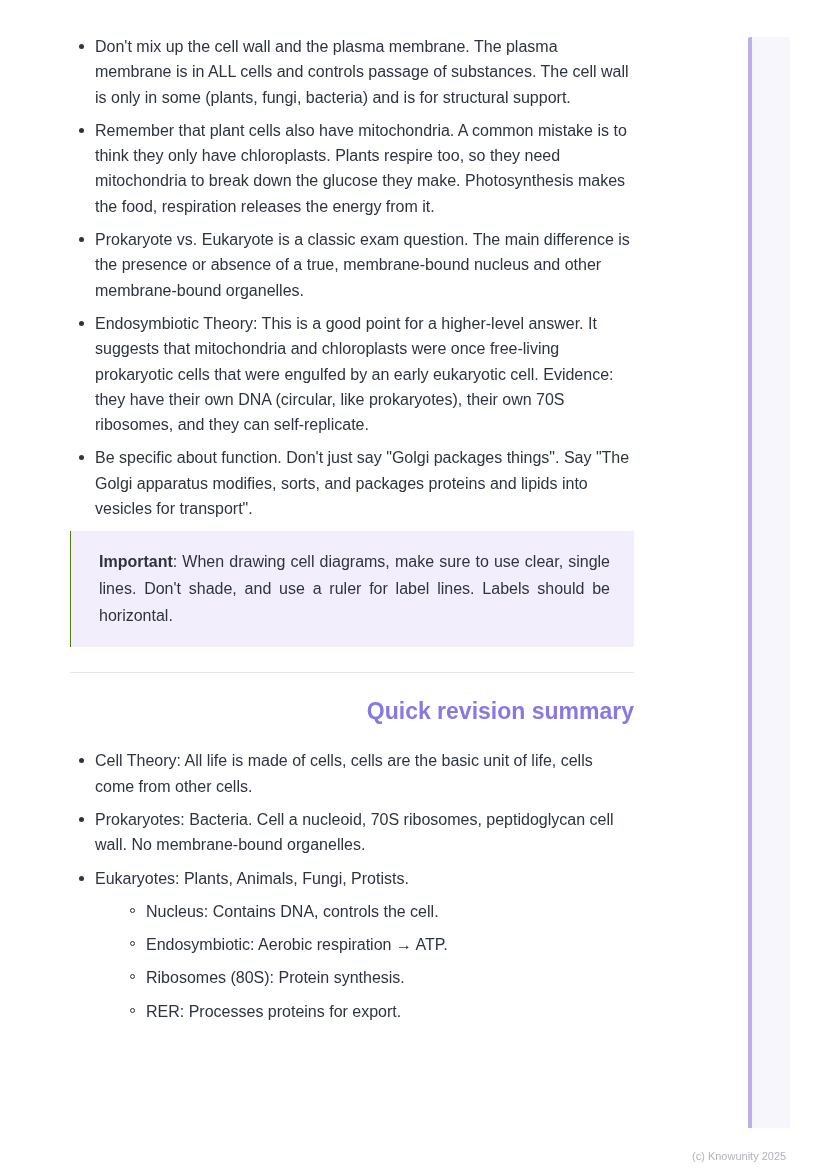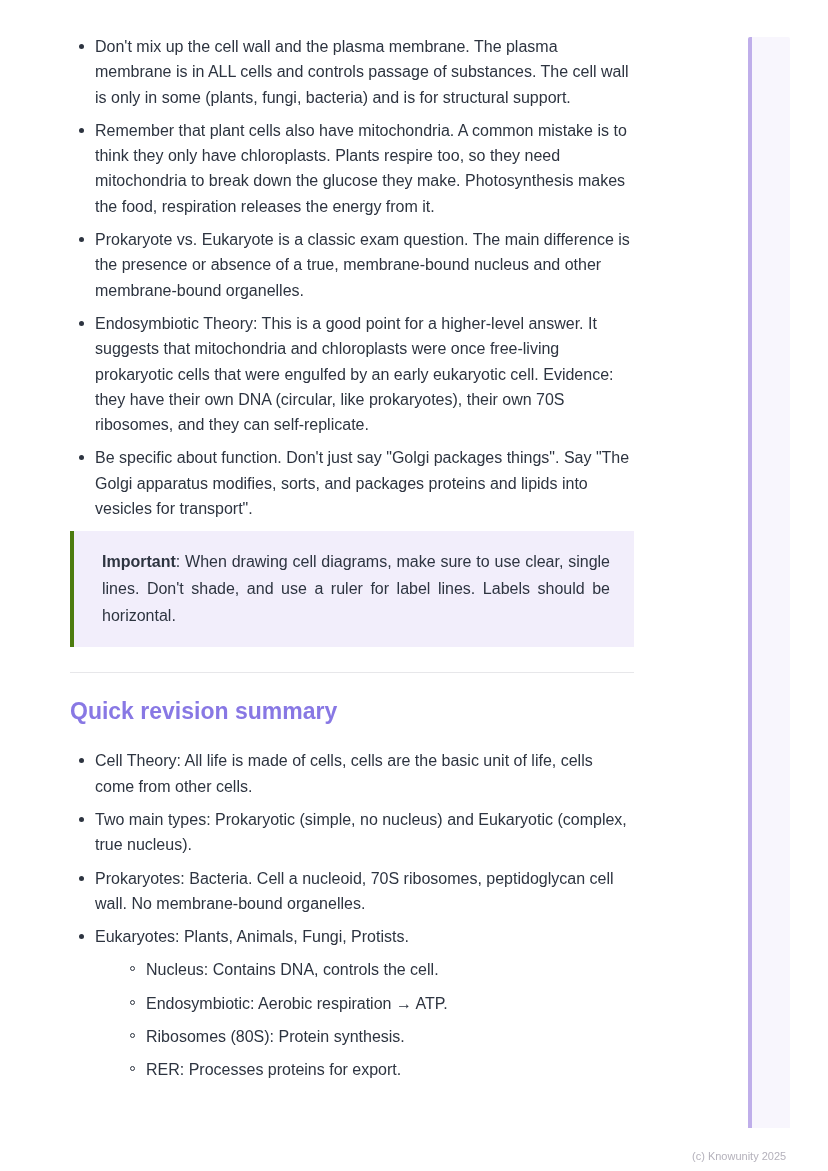--- a/index.html
+++ b/index.html
@@ -60,40 +60,41 @@
     list-style: none;
     margin: 8px 0 0 26px;
     padding: 0;
   }
   ul.sublist li.item { margin-bottom: 8px; justify-content: space-between; }
   ul.sublist li.item:last-child { margin-bottom: 0; }
 
   .callout {
     margin-top: 10px;
     background: #f2eefb;
-    border-left: 4px solid #4d7c0f;
+    border-left: 1px solid #4d7c0f;
     padding: 17px 24px 18px 28px;
     font-size: 16px;
     line-height: 27px;
     text-align: justify;
   }
   .callout strong { font-weight: bold; }
 
   .divider {
     border: none;
     border-top: 1px solid #e7e7ea;
     margin: 25px 0 0 0;
   }
 
   h2.section-heading {
     margin: 24px 0 23px 0;
     font-size: 23px;
     line-height: 28px;
     font-weight: bold;
     color: #8878e4;
+    text-align: right;
   }
 
   .next-page-edge {
     position: absolute;
     left: 748px;
     top: 37px;
     width: 42px;
     height: 1091px;
     background: #f8f6fd;
     border-left: 4px solid #bfaeea;
@@ -160,26 +161,20 @@
     <li class="item">
       <span class="marker">
           <i class="dot"></i>
         </span>
       <span class="itext"><strong>Cell Theory:</strong><span> All life is made of cells, cells are the basic unit of life, cells come from other cells.</span></span>
     </li>
     <li class="item">
       <span class="marker">
           <i class="dot"></i>
         </span>
-      <span class="itext"><strong>Two main types:</strong><span> Prokaryotic (simple, no nucleus) and Eukaryotic (complex, true nucleus).</span></span>
-    </li>
-    <li class="item">
-      <span class="marker">
-          <i class="dot"></i>
-        </span>
       <span class="itext"><strong>Prokaryotes:</strong><span> Bacteria. Cell a nucleoid, 70S ribosomes, peptidoglycan cell wall. No membrane-bound organelles.</span></span>
     </li>
     <li class="item" style="flex-wrap: wrap;">
       <span class="marker">
           <i class="dot"></i>
         </span>
       <span class="itext"><strong>Eukaryotes:</strong><span> Plants, Animals, Fungi, Protists.</span>
         <ul class="sublist">
           <li class="item">
             <span class="marker">

